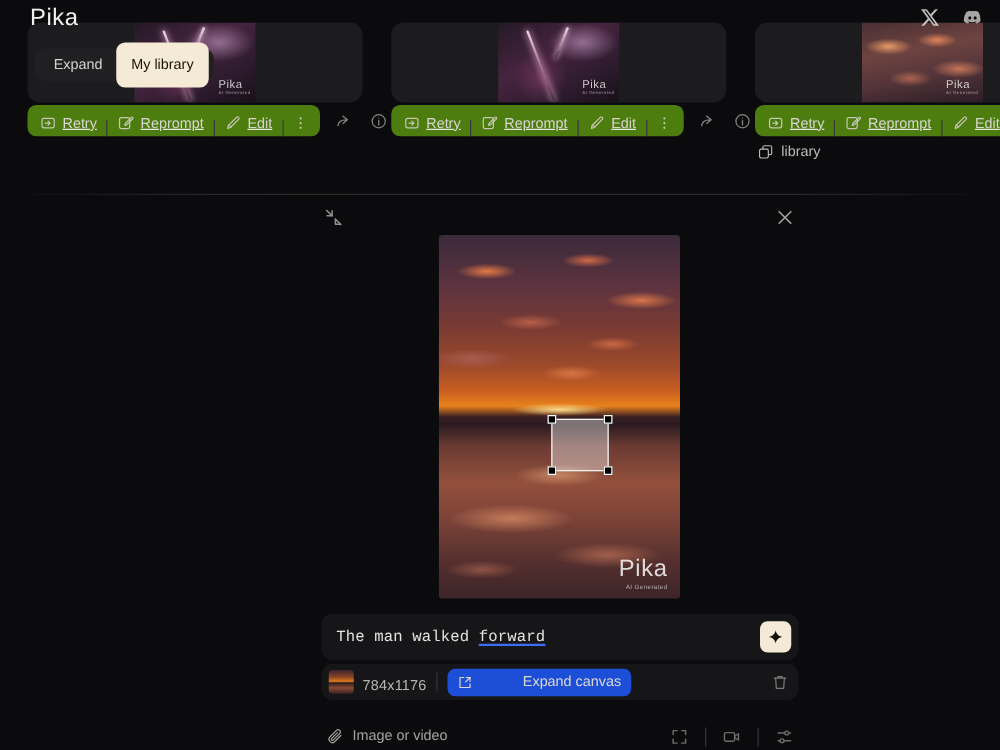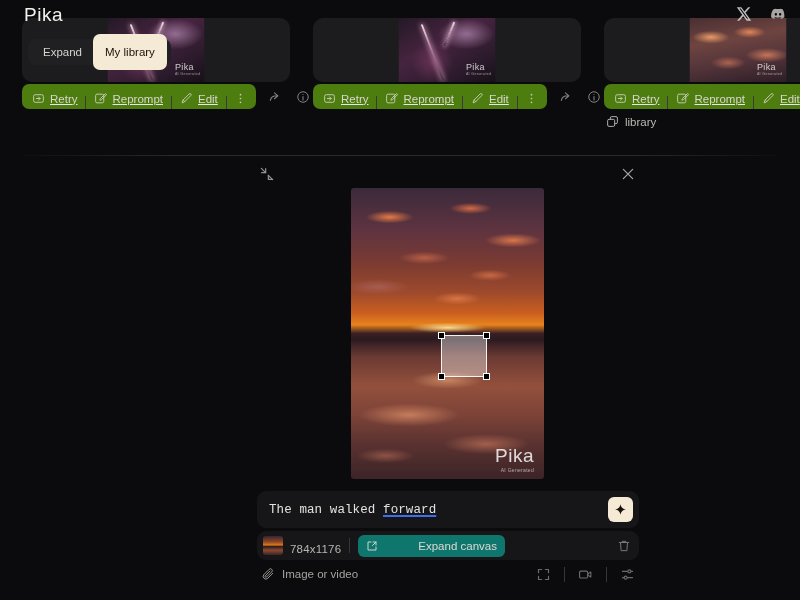--- a/index.html
+++ b/index.html
@@ -174,27 +174,27 @@
     background: linear-gradient(180deg,#3a2430 0%, #8a4526 30%, #e07a18 48%, #2a1a1e 54%, #8b4a30 75%, #3a2228 100%);
   }
   .dim-txt { font-size: 11.5px; color: #b9b6b1; letter-spacing: .2px; }
   .vsep { width: 1px; height: 15px; background: #35353a; }
 
   .chip {
     display: flex; align-items: center; gap: 6px; height: 22px;
     padding: 0 8px; border-radius: 6px; font-size: 11.5px; cursor: pointer; white-space: nowrap;
   }
   .chip.active { background: #f5ead5; color: #1a1208; }
-  .chip.idle { background: #0f766e; color: #dcd9d4; gap: 40px; }
+  .chip.idle { background: #1d4ed8; color: #dcd9d4; gap: 40px; }
   .chip .x { opacity: .7; }
   .chip-sep { width: 1px; height: 13px; background: rgba(0,0,0,.22); }
   .trash { margin-left: auto; width: 14px; height: 14px; opacity: .6; cursor: pointer; }
 
   .attach-row {
-    margin-top: 2px; height: 24px; display: flex; align-items: center; padding: 0 4px;
+    margin-top: 17px; height: 24px; display: flex; align-items: center; padding: 0 4px;
   }
   .attach-left { display: flex; align-items: center; gap: 7px; cursor: pointer; }
   .attach-left span { font-size: 11.5px; color: #a6a39e; }
   .attach-right { margin-left: auto; display: flex; align-items: center; gap: 13px; }
   .attach-right .ic { width: 15px; height: 15px; opacity: .55; cursor: pointer; }
 </style>
 </head>
 <body>
 
 <div class="app">

